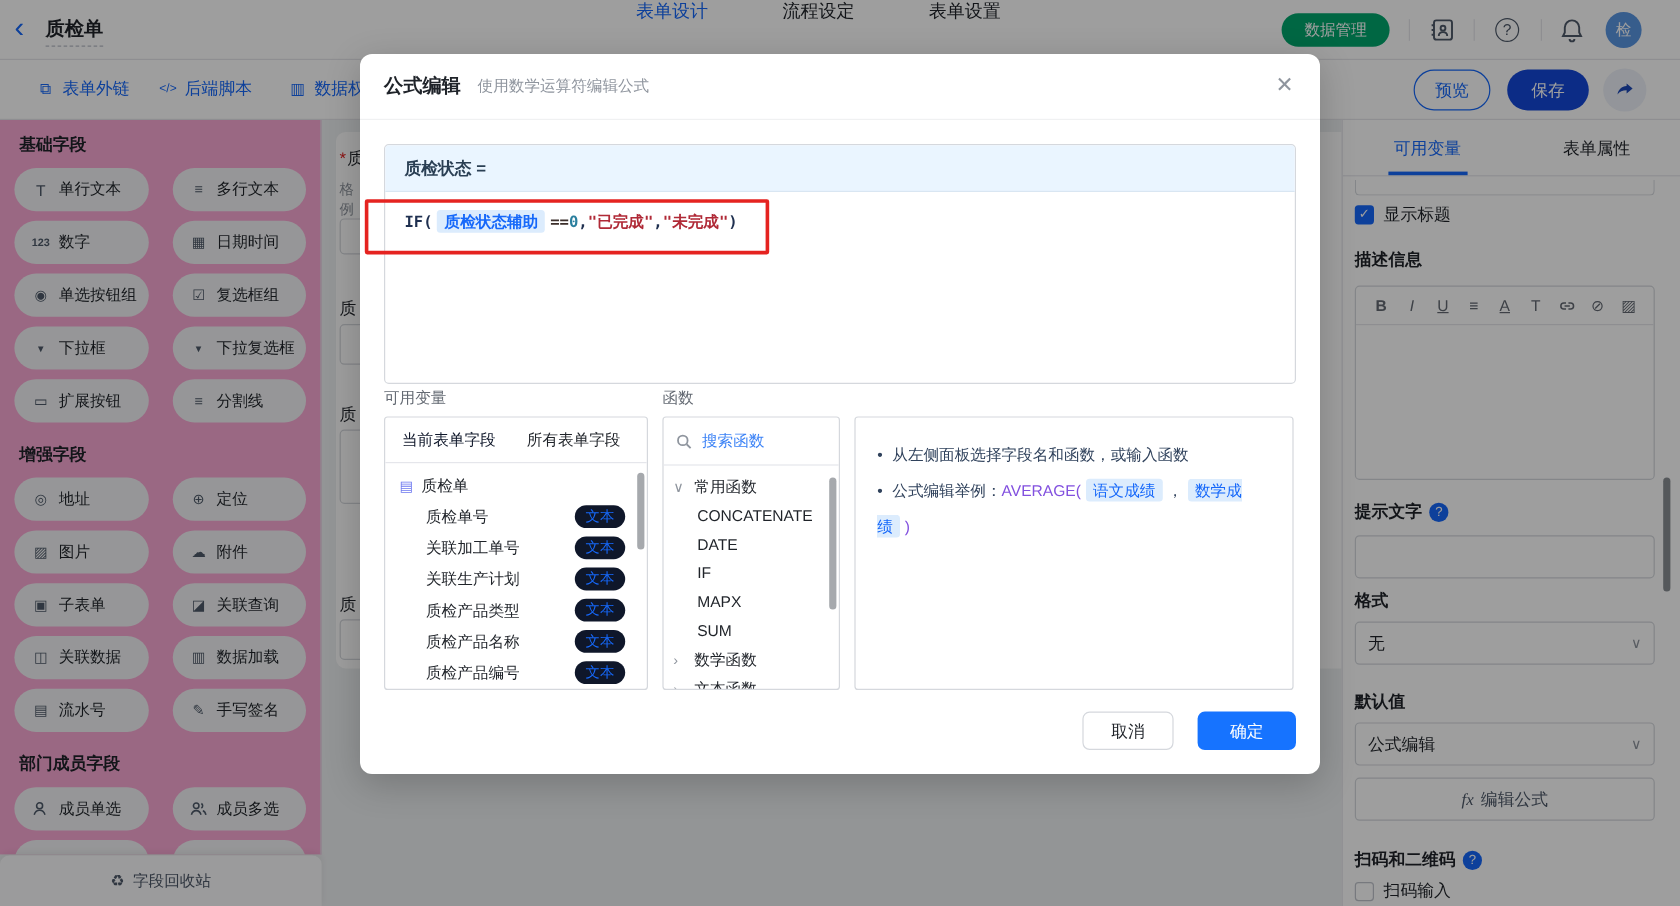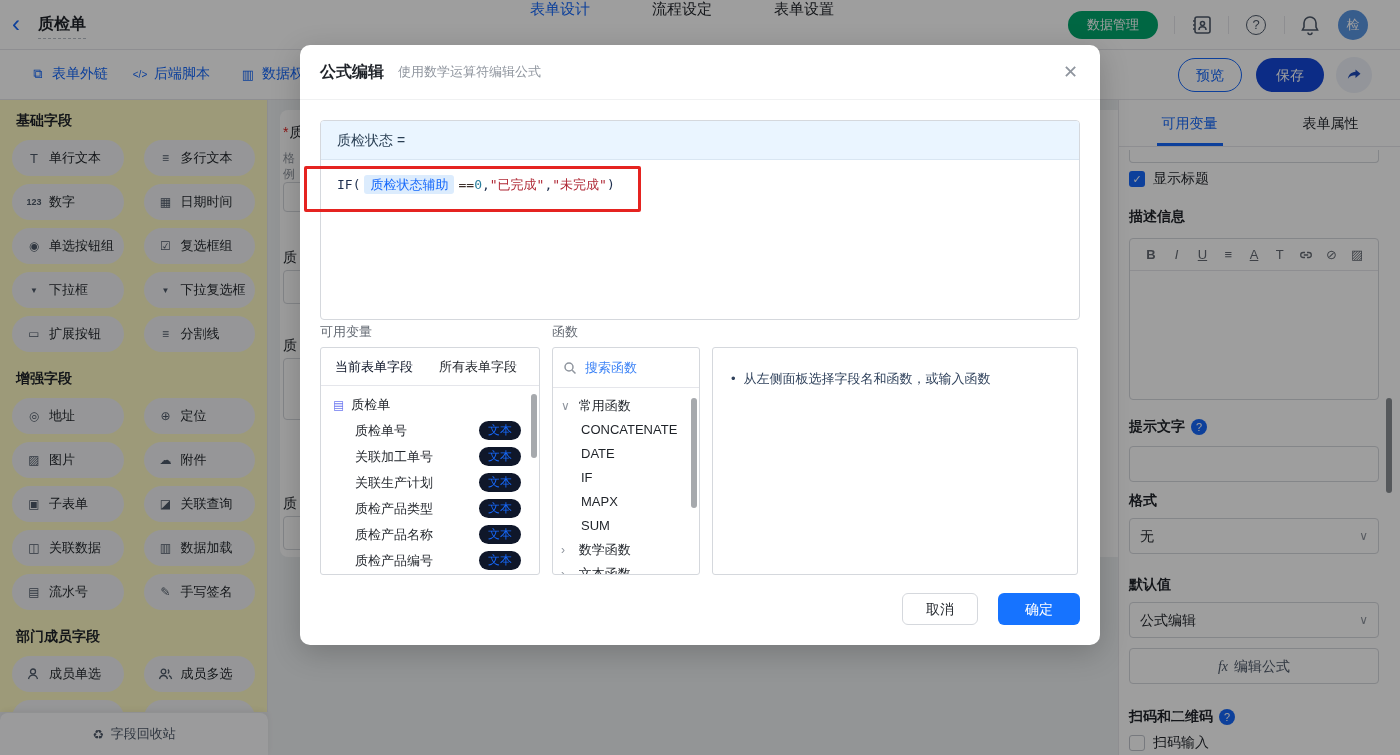--- a/index.html
+++ b/index.html
@@ -22,21 +22,21 @@
 
   
   .subbar { left:0; top:50px; width:1400px; height:50px; background:#fff; border-bottom:1px solid #e5e6eb; z-index:1; }
   .sublink { top:15px; color:#1668fa; font-size:14px; display:flex; align-items:center; gap:6px; cursor:pointer; }
   .sublink .sicon { font-size:13px; display:inline-block; width:16px; text-align:center; }
   .btn-preview { left:1178px; top:58px; width:64px; height:34px; border:1px solid #1668fa; color:#1668fa; border-radius:17px; background:#fff; text-align:center; line-height:32px; font-size:14px; z-index:1; }
   .btn-save { left:1256px; top:58px; width:68px; height:34px; background:#1448d8; color:#fff; border-radius:17px; text-align:center; line-height:34px; font-size:14px; z-index:1; }
   .btn-share { left:1336px; top:57px; width:36px; height:36px; border-radius:50%; background:#edf1f8; z-index:1; display:flex; align-items:center; justify-content:center; }
 
   
-  .sidebar { left:0; top:100px; width:268px; height:612px; background:#fef9c3; border-right:1px solid #e5e6eb; padding:12px 12px 0 12px; overflow:hidden; z-index:1; }
+  .sidebar { left:0; top:100px; width:268px; height:612px; background:#f9a8d4; border-right:1px solid #e5e6eb; padding:12px 12px 0 12px; overflow:hidden; z-index:1; }
   .group-title { font-weight:bold; font-size:14px; margin:0 4px 10px 4px; }
   .group-title.mt { margin-top:18px; }
   .fgrid { display:grid; grid-template-columns:1fr 1fr; gap:8px 20px; }
   .fbtn { height:36px; background:#f2f3f5; border-radius:18px; display:flex; align-items:center; padding-left:14px; gap:7px; font-size:13px; color:#1f2329; cursor:pointer; }
   .fbtn .ficon { color:#4e5969; font-size:12px; width:16px; text-align:center; flex:none; }
   .recycle-bar { left:0; top:712px; width:268px; height:43px; background:#fbfbfc; border-top:1px solid #e9eaec; border-radius:8px 8px 0 0; box-shadow:0 -2px 6px rgba(0,0,0,0.06); display:flex; align-items:center; justify-content:center; gap:7px; color:#4e5969; font-size:13px; z-index:2; }
 
   
   .canvas { left:269px; top:100px; width:849px; height:655px; background:#eef0f2; z-index:0; }
   .formcard { position:absolute; left:11px; top:10px; width:838px; height:447px; background:#fff; border-radius:8px 0 0 8px; }
@@ -69,21 +69,21 @@
   
   .winscroll { left:1386px; top:398px; width:6px; height:95px; background:#8a8f94; border-radius:3px; z-index:1; }
 
   
   .overlay { left:0; top:0; width:1400px; height:755px; background:rgba(0,0,0,0.38); z-index:10; }
   .modal { left:300px; top:45px; width:800px; height:600px; background:#fff; border-radius:10px; z-index:20; box-shadow:0 8px 30px rgba(0,0,0,0.2); }
   .m-header { position:absolute; left:0; top:0; width:800px; height:55px; border-bottom:1px solid #f0f1f2; display:flex; align-items:center; padding:0 24px 0 20px; }
   .m-title { font-size:16px; font-weight:bold; }
   .m-sub { font-size:13px; color:#8f959e; margin-left:14px; }
   .m-close { position:absolute; right:22px; top:16px; font-size:18px; color:#8f959e; cursor:pointer; }
-  .fbox { position:absolute; left:20px; top:75px; width:760px; height:200px; border:1px solid #d5d8dd; border-radius:4px; overflow:hidden; }
+  .fbox { position:absolute; left:20px; top:75px; width:760px; height:200px; border:1px solid #d5d8dd; border-radius:4px; overflow:hidden;font-weight:bold; }
   .fbox-head { height:39px; background:#eaf5ff; border-bottom:1px solid #d9e6f2; line-height:39px; padding:0 16px; font-size:14px; color:#2a3f54; }
   .fbox-body { padding:16px; font-family:"DejaVu Sans Mono","Liberation Mono",monospace; font-size:13px; }
   .redbox { position:absolute; left:4px; top:121px; width:337px; height:46px; border:3px solid #e52320; border-radius:2px; z-index:5; pointer-events:none; }
   .tk-fn { color:#1f3050; }
   .tk-chip { background:#dcecfd; color:#1668fa; border-radius:3px; padding:2px 6px; margin:0 4px; font-family:"Liberation Sans","DejaVu Sans",sans-serif; font-size:13px; }
   .tk-op { color:#3b2e2a; }
   .tk-num { color:#2a7f9e; }
   .tk-str { color:#b02a37; }
   .tk-p { color:#1f3050; }
   .sec-label { position:absolute; top:278px; color:#646a73; font-size:13px; }
@@ -444,20 +444,21 @@
     <div class="fn-grp">
       <span class="cv">›</span>
       <span>文本函数</span>
     </div>
     <div class="thumb" style="top:50px;height:110px;"></div>
   </div>
 
   <div class="panel" style="left:412px;width:366px;">
     <div class="tips">
       <div><span class="dot">•</span><span>从左侧面板选择字段名和函数，或输入函数</span></div>
+      <div><span class="dot">•</span><span>公式编辑举例：</span><span class="avg">AVERAGE(</span><span class="tipchip">语文成绩</span><span>，</span><span class="tipchip">数学成绩</span><span class="avg">)</span></div>
     </div>
   </div>
 
   <div class="m-footer">
     <div class="btn-cancel">取消</div>
     <div class="btn-ok">确定</div>
   </div>
 </div>
 
 </body></html>

